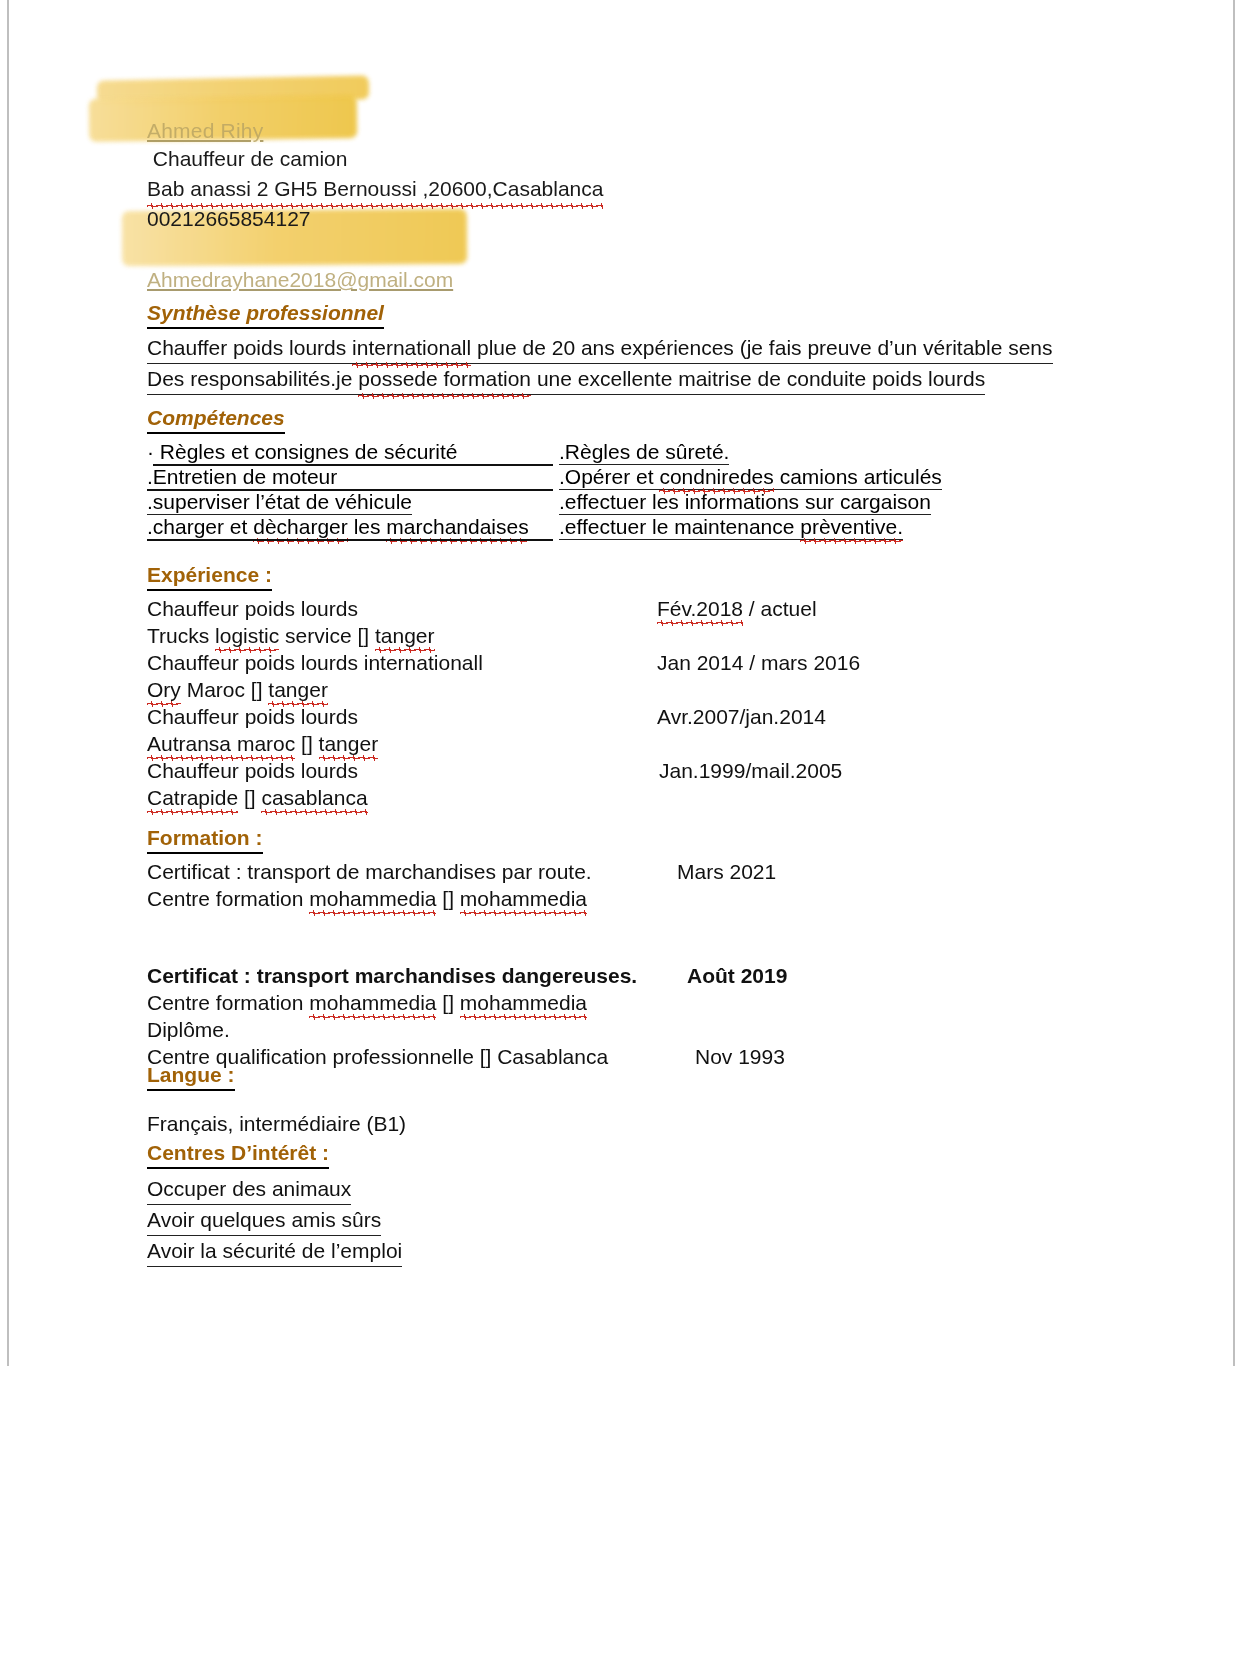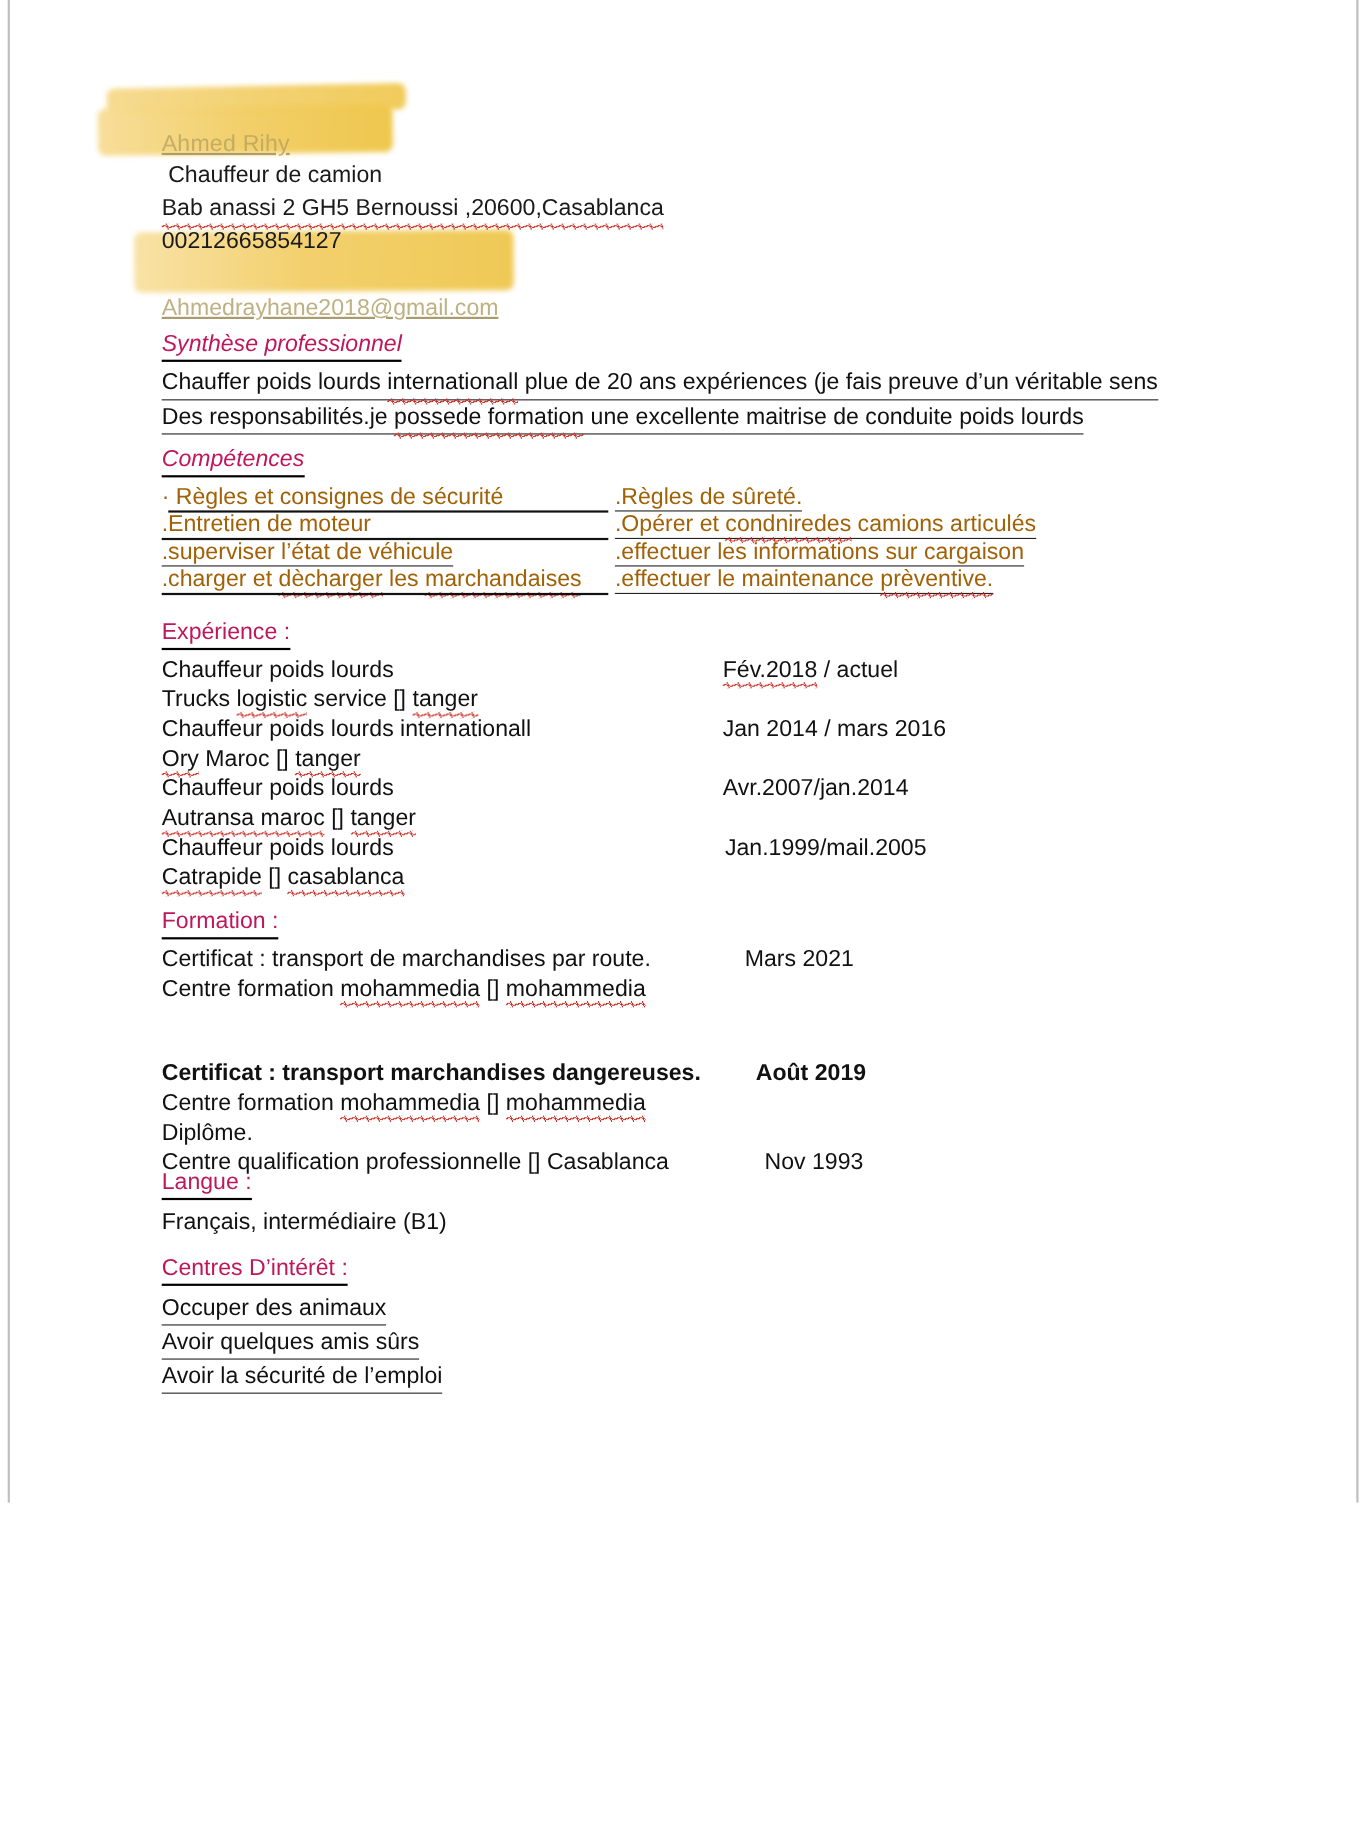--- a/index.html
+++ b/index.html
@@ -68,21 +68,21 @@
   .email{
     font-size:21px;color:#b5a36c;line-height:30px;
     text-decoration:underline;text-decoration-color:#9a8a55;
     opacity:.85;
     margin-top:31px;
   }
 
   
   .sec{position:absolute;left:0;width:1000px;}
   .sec-title{
-    font-size:21px;color:#be185d;font-weight:normal;
+    font-size:21px;color:#a16207;font-weight:bold;
     display:inline-block;
     border-bottom:2.4px solid #000;
     padding-bottom:1px;
     line-height:26px;
   }
   .sec-title.ital{font-style:italic;}
   .body-line{
     font-size:21px;color:#111;line-height:30px;white-space:nowrap;
   }
   .u-line{
@@ -105,21 +105,21 @@
       radial-gradient(circle at 7.5px 0.5px, transparent 2.6px, #cc2a21 2.7px, #cc2a21 3.6px, transparent 3.7px);
     background-size:10px 6px;
     background-repeat:repeat-x;
   }
 
   
   .comp-row{
     position:relative;
     height:25px;
     font-size:21px;
-    color:#a16207;
+    color:#000000;
     white-space:nowrap;
   }
   .comp-left{position:absolute;left:0;top:0;}
   .comp-right{position:absolute;left:412px;top:0;}
   .rule{
     position:absolute;
     height:0;
     border-bottom:2.6px solid #111;
   }
 
@@ -264,21 +264,21 @@
         <span class="l">Diplôme.</span>
       </div>
       <div class="row2">
         <span class="l">Centre qualification professionnelle [] Casablanca</span>
         <span class="r" style="left:548px;">Nov 1993</span>
       </div>
     </div>
 
     <div class="sec" style="top:1062px;">
       <div class="sec-title">Langue :</div>
-      <div class="body-line" style="margin-top:5px;">Français, intermédiaire (B1)</div>
+      <div class="body-line" style="margin-top:18px;">Français, intermédiaire (B1)</div>
     </div>
 
     <div class="sec" style="top:1140px;">
       <div class="sec-title">Centres D’intérêt :</div>
       <div class="body-line" style="margin-top:5px;"><span class="u-line">Occuper des animaux</span></div>
       <div class="body-line"><span class="u-line">Avoir quelques amis sûrs</span></div>
       <div class="body-line"><span class="u-line">Avoir la sécurité de l’emploi</span></div>
     </div>
 
   </div>

